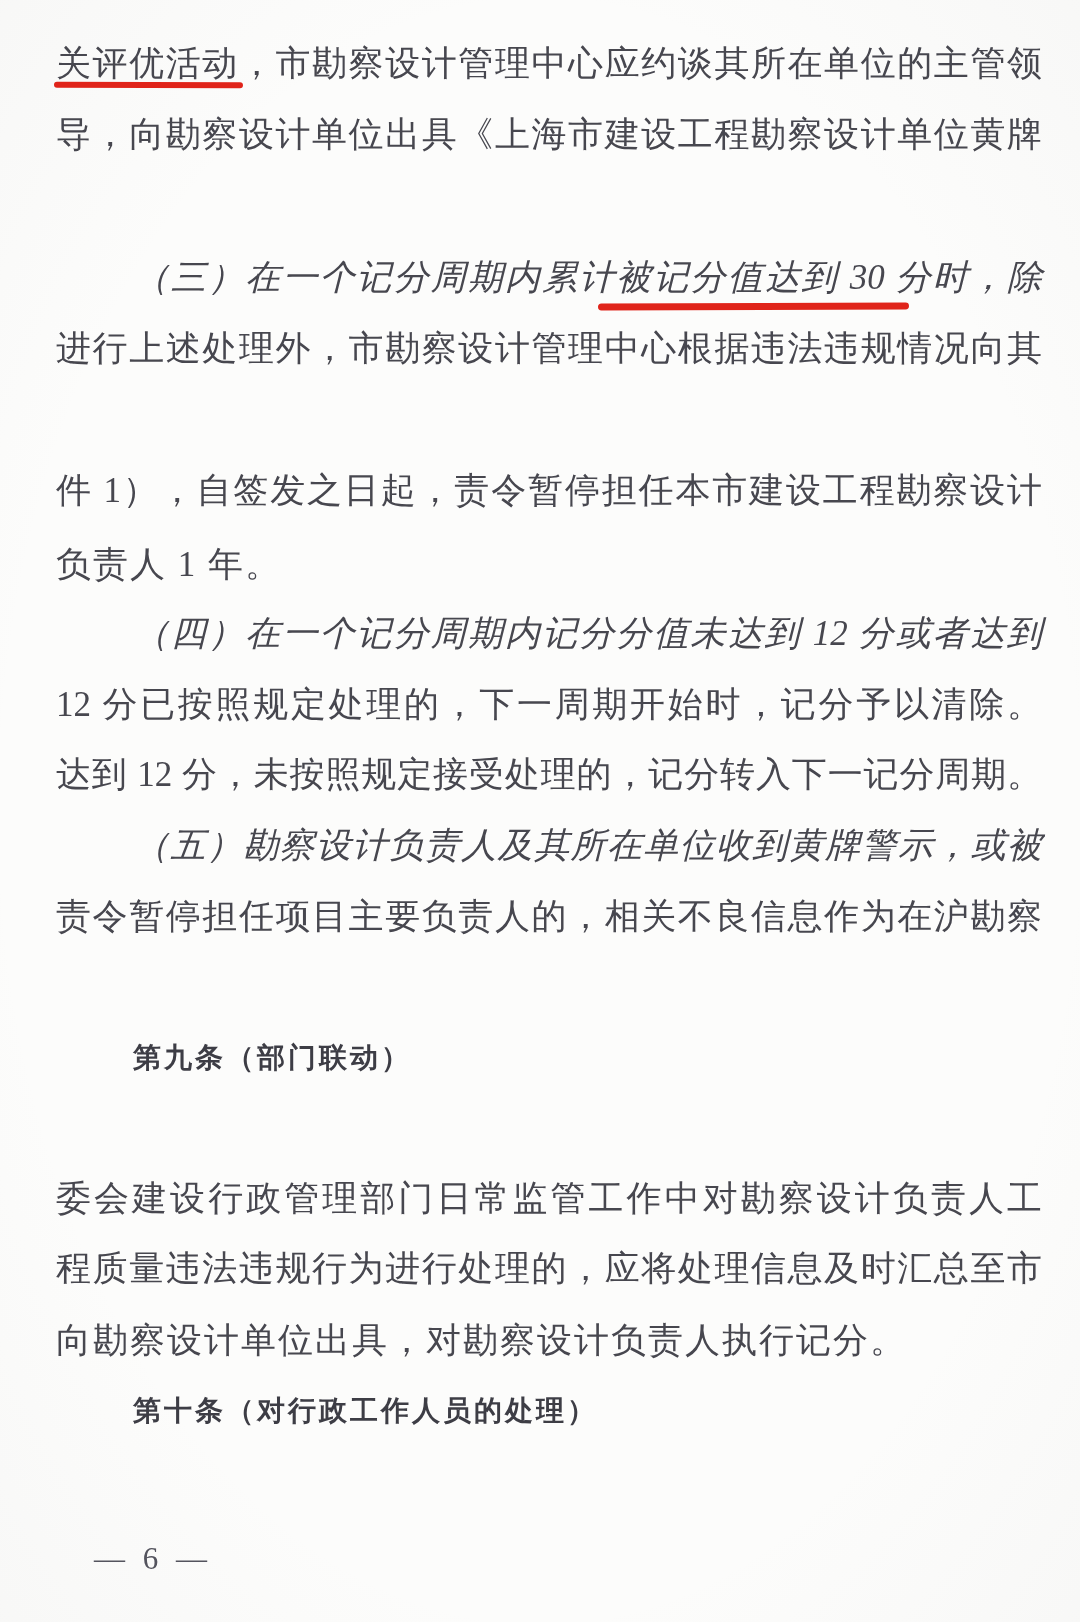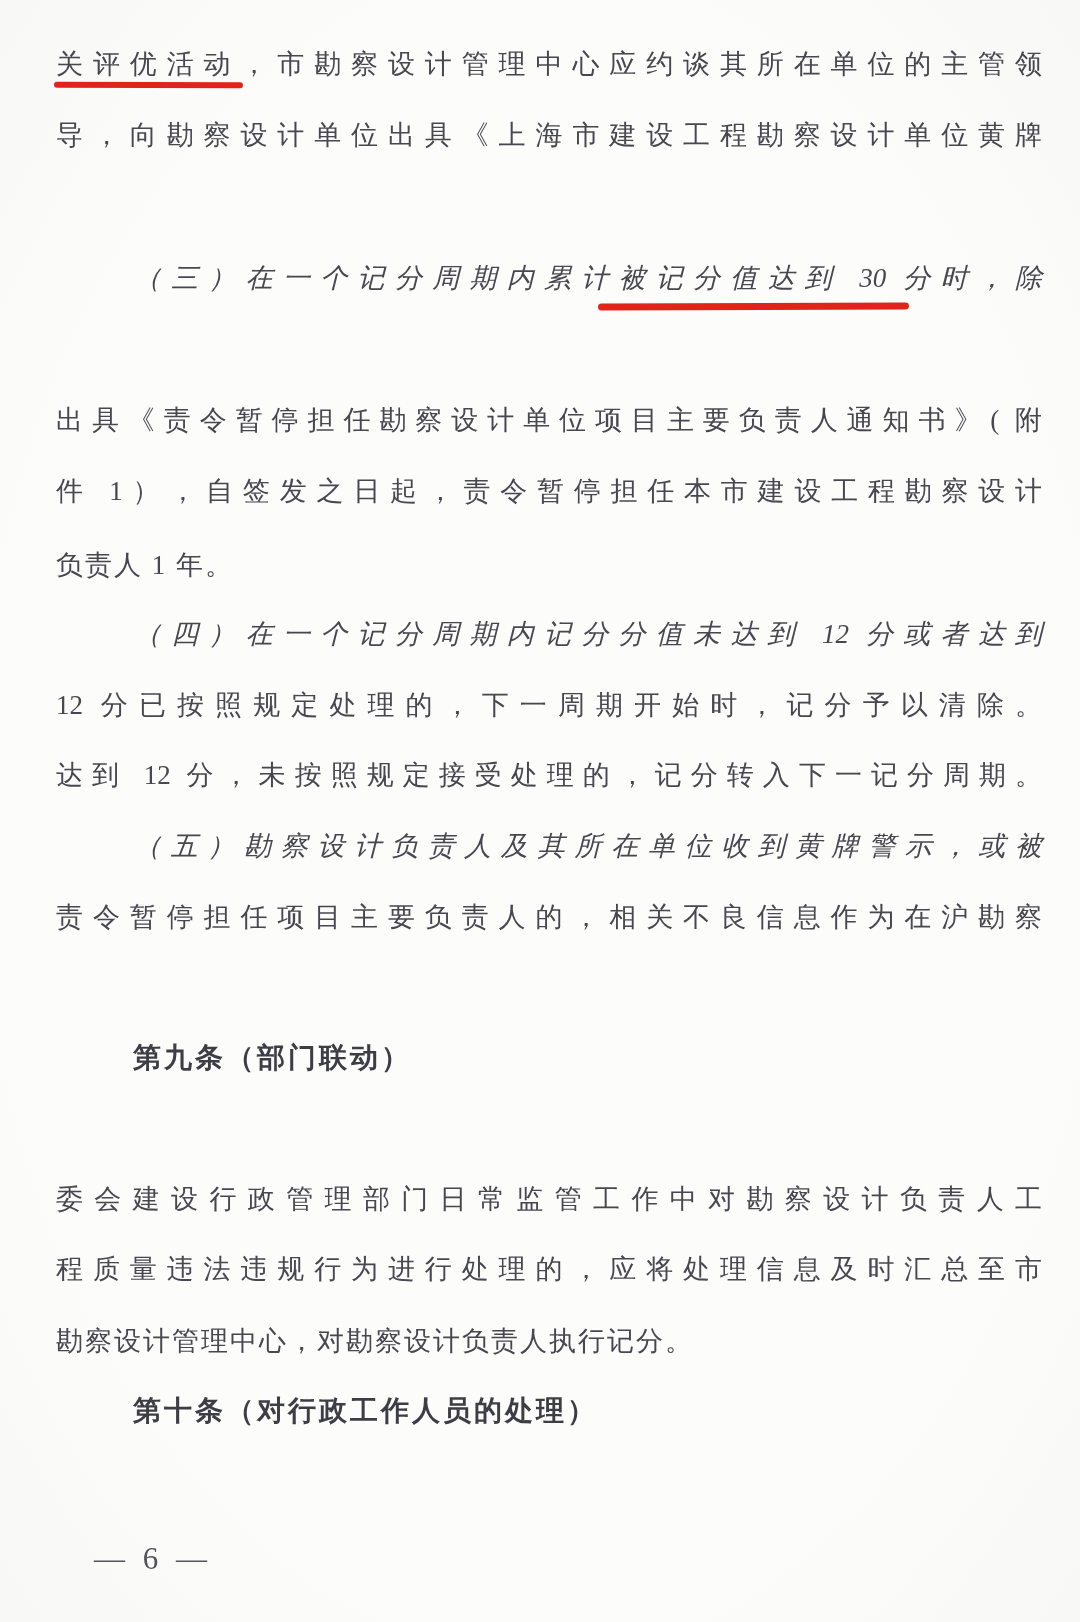--- a/index.html
+++ b/index.html
@@ -18,21 +18,21 @@
     inset: 0;
     background:
       radial-gradient(ellipse at 50% 50%, rgba(255,255,255,0) 70%, rgba(180,180,180,0.06) 100%),
       #fcfcfb;
   }
   .line {
     position: absolute;
     left: 56px;
     width: 986px;
     font-family: "Liberation Serif", "DejaVu Serif", serif;
-    font-size: 27px;
+    font-size: 35px;
     line-height: 42px;
     color: #47474f;
     text-align: justify;
     text-align-last: justify;
     text-justify: inter-character;
     white-space: normal;
   }
   .line.short {
     text-align: left;
     text-align-last: left;
@@ -90,35 +90,35 @@
 <body>
 
 <div class="page">
 
   <div class="line" style="top:43px">关评优活动，市勘察设计管理中心应约谈其所在单位的主管领</div>
   <div class="red-underline" id="ul1"></div>
   <div class="line" style="top:114px">导，向勘察设计单位出具《上海市建设工程勘察设计单位黄牌</div>
 
   <div class="line indent" style="top:257px">（三）在一个记分周期内累计被记分值达到 30 分时，除</div>
   <div class="red-underline" id="ul2"></div>
-  <div class="line" style="top:399px">出具《责令暂停担任勘察设计单位项目主要负责人通知书》( 附</div>
+  <div class="line" style="top:328px">进行上述处理外，市勘察设计管理中心根据违法违规情况向其</div>
   <div class="line" style="top:470px">件 1），自签发之日起，责令暂停担任本市建设工程勘察设计</div>
   <div class="line short" style="top:544px">负责人 1 年。</div>
 
   <div class="line indent" style="top:613px">（四）在一个记分周期内记分分值未达到 12 分或者达到</div>
   <div class="line" style="top:684px">12 分已按照规定处理的，下一周期开始时，记分予以清除。</div>
   <div class="line" style="top:754px">达到 12 分，未按照规定接受处理的，记分转入下一记分周期。</div>
 
   <div class="line indent" style="top:825px">（五）勘察设计负责人及其所在单位收到黄牌警示，或被</div>
   <div class="line" style="top:896px">责令暂停担任项目主要负责人的，相关不良信息作为在沪勘察</div>
 
   <div class="heading" style="top:1037px">第九条（部门联动）</div>
 
   <div class="line" style="top:1248px">程质量违法违规行为进行处理的，应将处理信息及时汇总至市</div>
   <div class="line" style="top:1178px">委会建设行政管理部门日常监管工作中对勘察设计负责人工</div>
-  <div class="line short" style="top:1320px">勘察设计管理中心，对勘察设计负责人执行记分。</div>
+  <div class="line short" style="top:1320px">向勘察设计单位出具，对勘察设计负责人执行记分。</div>
 
   <div class="heading" style="top:1390px">第十条（对行政工作人员的处理）</div>
 
 
   <div class="page-number">— 6 —</div>
 
 </div>
 
 </body></html>

